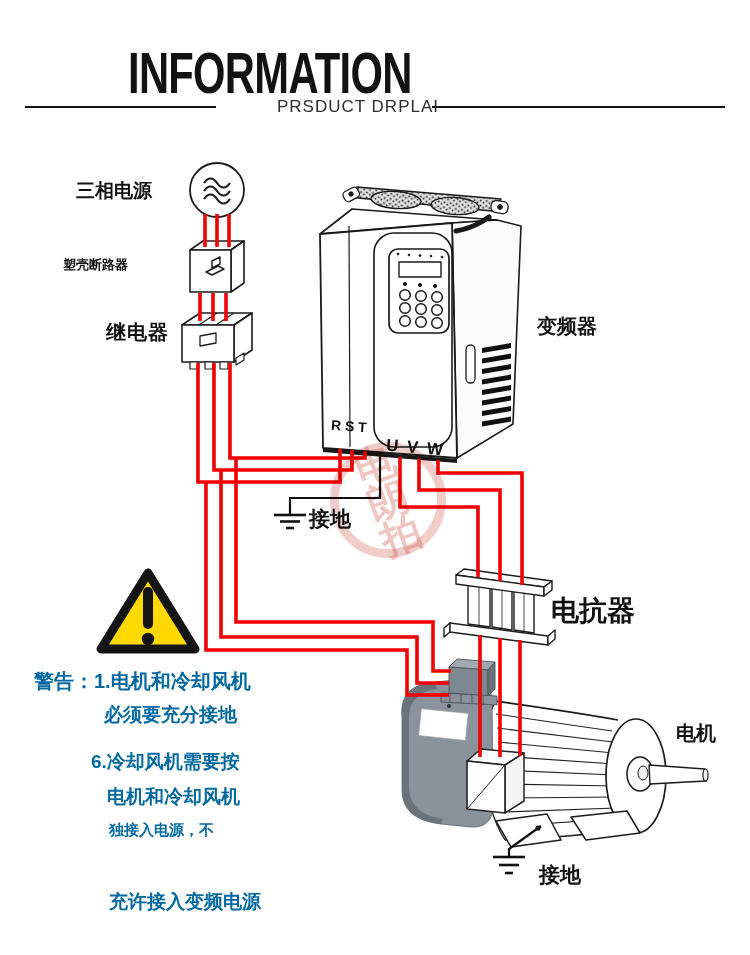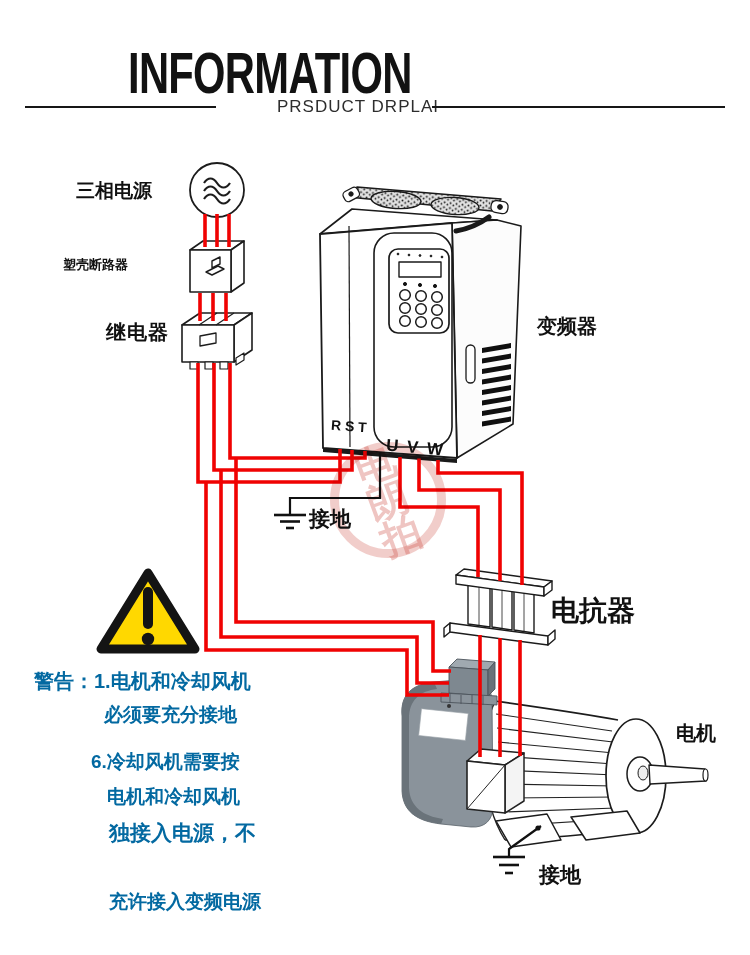--- a/index.html
+++ b/index.html
@@ -232,16 +232,16 @@
   <div class="lbl" style="left:551px;top:597px;font-size:28px;">电抗器</div>
   <div class="lbl" style="left:676px;top:723px;font-size:20px;">电机</div>
   <div class="lbl" style="left:539px;top:864px;font-size:21px;">接地</div>
   <div class="lbl" style="left:331px;top:419px;font-size:14px;transform:rotate(4deg);">R S T</div>
   <div class="lbl" style="left:386px;top:439px;font-size:17px;letter-spacing:2px;transform:rotate(5deg);">U V W</div>
 
   <div class="warn" style="left:34px;top:671px;font-size:20px;">警告：1.电机和冷却风机</div>
   <div class="warn" style="left:104px;top:705px;font-size:19px;">必须要充分接地</div>
   <div class="warn" style="left:91px;top:752px;font-size:19px;">6.冷却风机需要按</div>
   <div class="warn" style="left:107px;top:787px;font-size:19px;">电机和冷却风机</div>
-  <div class="warn" style="left:109px;top:822px;font-size:21px;text-align:center;">独接入电源，不</div>
+  <div class="warn" style="left:109px;top:822px;font-size:15px;text-align:center;">独接入电源，不</div>
   <div class="warn" style="left:109px;top:856px;font-size:19px;margin-top:36px;">充许接入变频电源</div>
 
 </div>
 
 </body></html>

